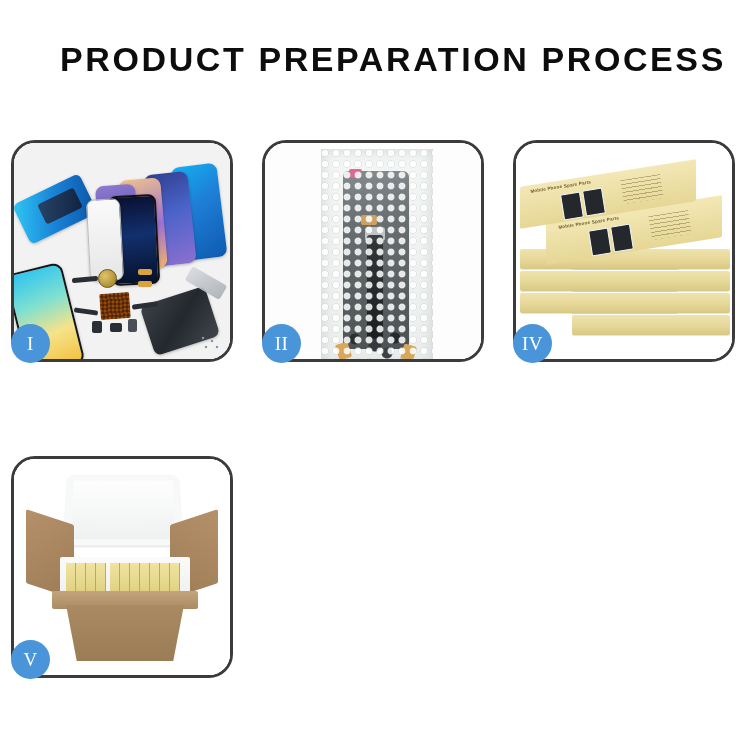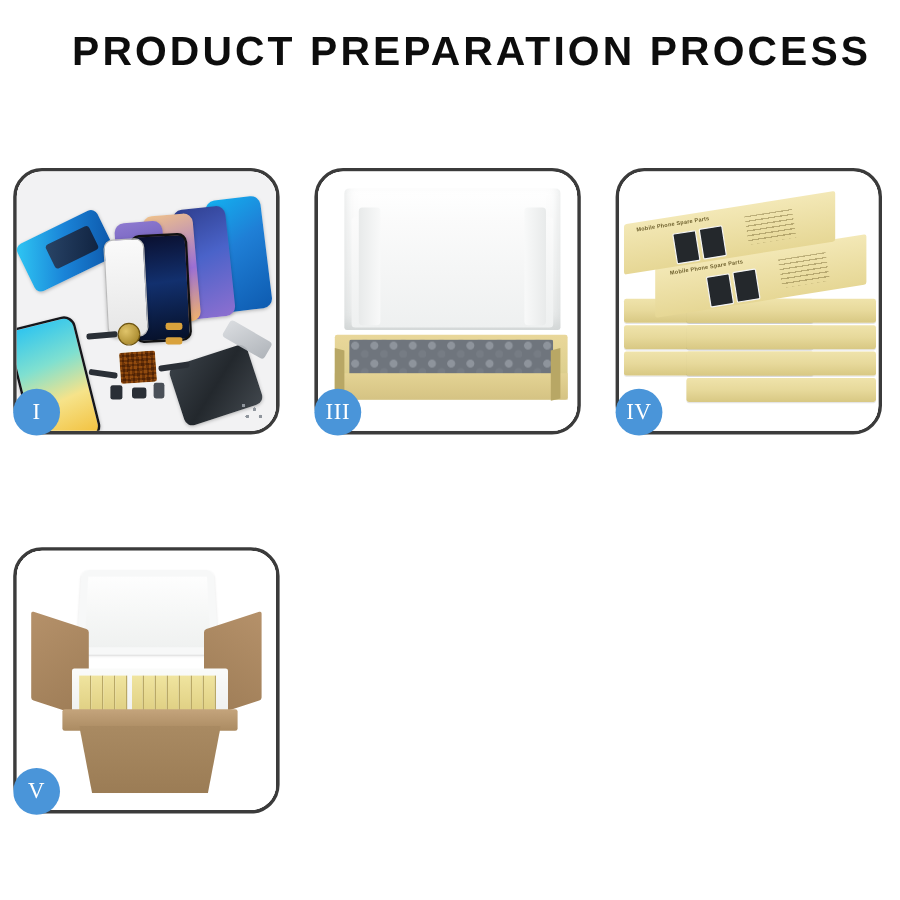--- a/index.html
+++ b/index.html
@@ -12,21 +12,21 @@
     height: 750px;
     font-family: "Liberation Sans", sans-serif;
     color: #1a1a1a;
     overflow: hidden;
     position: relative;
   }
 
   
   .header {
     text-align: center;
-    padding-top: 24px;
+    padding-top: 40px;
     margin-left: 36px;
   }
   .page-title {
     font-size: 34px;
     font-weight: 600;
     letter-spacing: 2.6px;
     color: #0d0d0d;
     line-height: 1.15;
     white-space: nowrap;
     font-family: "Liberation Sans", sans-serif;
@@ -380,37 +380,38 @@
         <div class="flex fx6"></div>
         <div class="flex fx7"></div>
         <div class="flex fx8"></div>
         <div class="tool"></div>
         <div class="screws"></div>
       </div>
     </div>
     <div class="badge">I</div>
   </div>
 
-
   <div class="panel">
     <div class="panel-inner">
-      <div class="scene-box3">
-        <div class="lid3">
-          <div class="lid3-flapL"></div>
-          <div class="lid3-flapR"></div>
+      <div class="scene-bubble">
+        <div class="bag">
+          <div class="lcd"></div>
+          <div class="lcd-tape"></div>
+          <div class="lcd-conn"></div>
+          <div class="lcd-flex"></div>
+          <div class="pink-tab"></div>
+          <div class="cluster"></div>
+          <div class="tape-l"></div>
+          <div class="tape-r"></div>
         </div>
-        <div class="tray3"></div>
-        <div class="tray3-inner"></div>
-        <div class="tray3-front"></div>
-        <div class="tray3-lipL"></div>
-        <div class="tray3-lipR"></div>
       </div>
     </div>
-    <div class="badge">III</div>
+    <div class="badge">II</div>
   </div>
+
 
   <div class="panel">
     <div class="panel-inner">
       <div class="scene-stack">
 
         <div class="sbox" style="left:4px;  top:150px; width:158px; height:20px;"></div>
         <div class="sbox" style="left:4px;  top:128px; width:158px; height:20px;"></div>
         <div class="sbox" style="left:4px;  top:106px; width:158px; height:20px;"></div>
         <div class="sbox" style="left:56px; top:172px; width:158px; height:20px;"></div>
         <div class="sbox" style="left:56px; top:150px; width:158px; height:20px;"></div>

